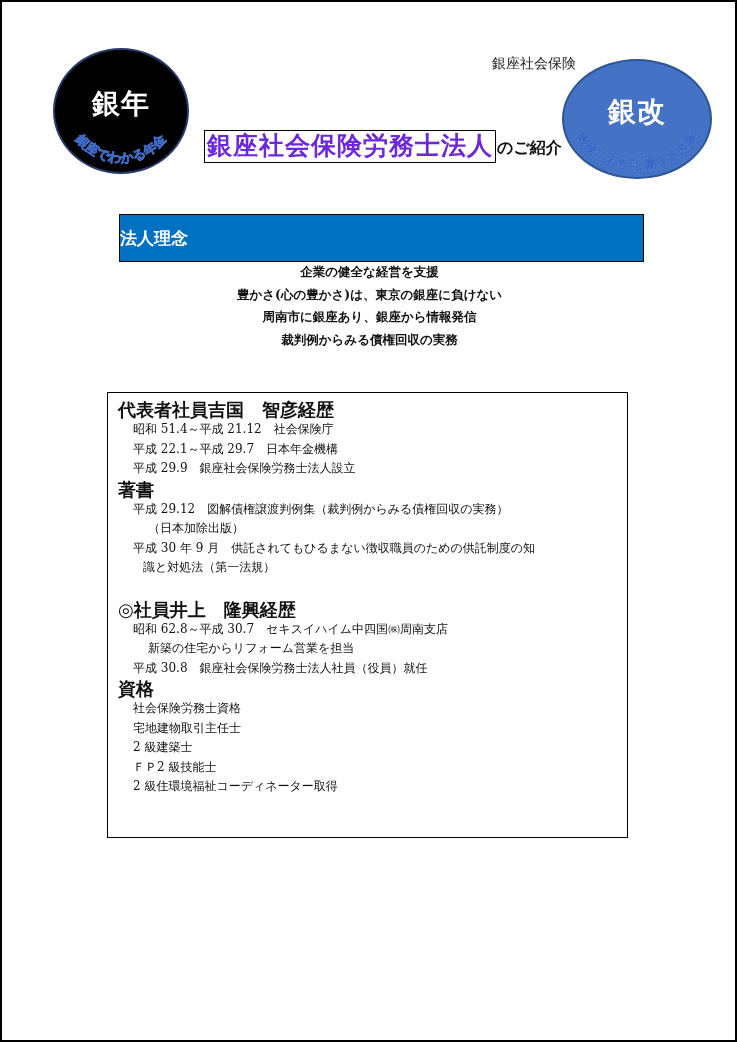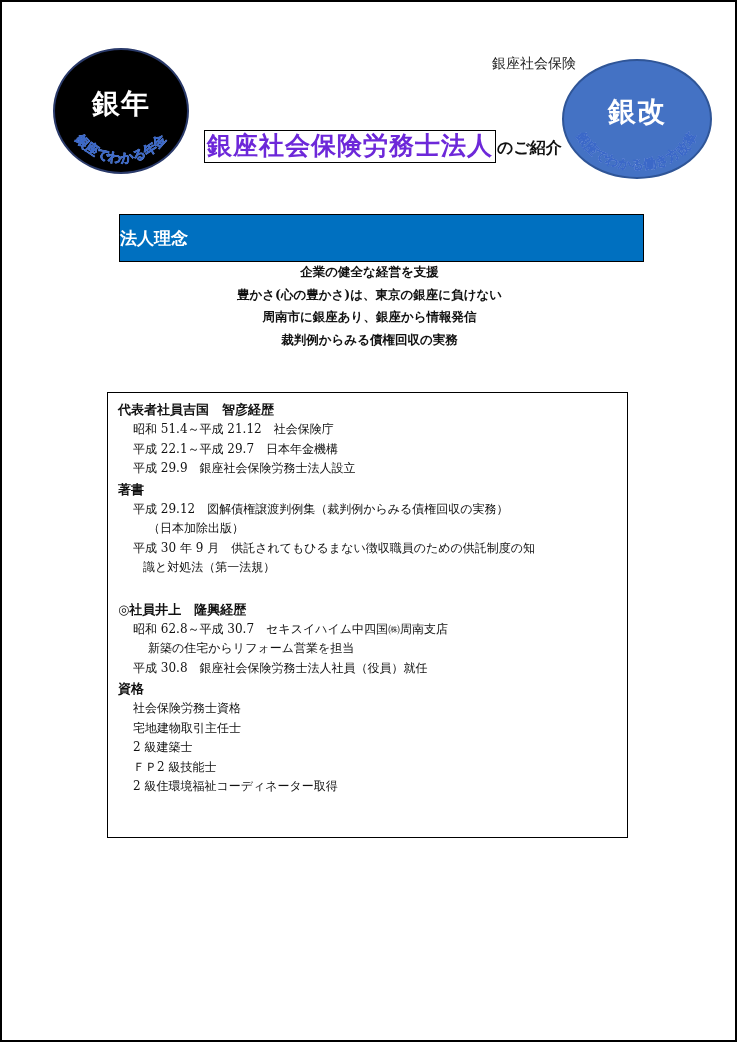--- a/index.html
+++ b/index.html
@@ -12,21 +12,21 @@
     .badge-arc { position: absolute; left: 0; top: 0; width: 100%; height: 100%; }
     .badge-arc text { font-family: "DejaVu Sans", sans-serif; font-weight: bold; font-size: 13px; fill: #fff; stroke: #3b68c8; stroke-width: 0.6px; }
     .top-right-text { position: absolute; left: 490px; top: 53px; font-size: 14px; color: #222; white-space: nowrap; }
     .title-row { position: absolute; left: 202px; top: 128px; display: flex; align-items: flex-end; }
     .title-box { border: 1.5px solid #000; padding: 1px 2px 0 2px; font-family: "DejaVu Sans", sans-serif; font-weight: bold; font-size: 25px; color: #6d28d9; letter-spacing: 1px; line-height: 28px; height: 30px; }
     .title-suffix { font-size: 16px; font-weight: bold; margin-left: 1px; margin-bottom: 4px; }
     .banner { position: absolute; left: 105px; top: 212px; width: 525px; height: 48px; background: #0070c0; border: 1.5px solid #000; box-sizing: border-box; display: flex; align-items: center; justify-content: flex-start; color: #fff; font-family: "DejaVu Sans", sans-serif; font-weight: bold; font-size: 17px; margin-left: 12px; }
     .philosophy { position: absolute; left: 105px; top: 259px; width: 525px; text-align: center; }
     .philosophy div { font-size: 12.5px; font-weight: bold; line-height: 22.5px; }
     .profile-box { position: absolute; left: 105px; top: 390px; width: 521px; height: 446px; border: 1.5px solid #000; box-sizing: border-box; padding: 6px 10px; }
-    .h { font-family: "DejaVu Sans", sans-serif; font-weight: bold; font-size: 13px; line-height: 21px; }
+    .h { font-family: "DejaVu Sans", sans-serif; font-weight: bold; font-size: 18px; line-height: 21px; }
     .l { font-size: 12px; line-height: 19.5px; padding-left: 15px; white-space: nowrap; }
     .l.indent2 { padding-left: 30px; }
     .l.hang { padding-left: 25px; }
     .spacer { height: 21px; }
   </style>
 </head>
 <body>
 
 <div class="page">
 

